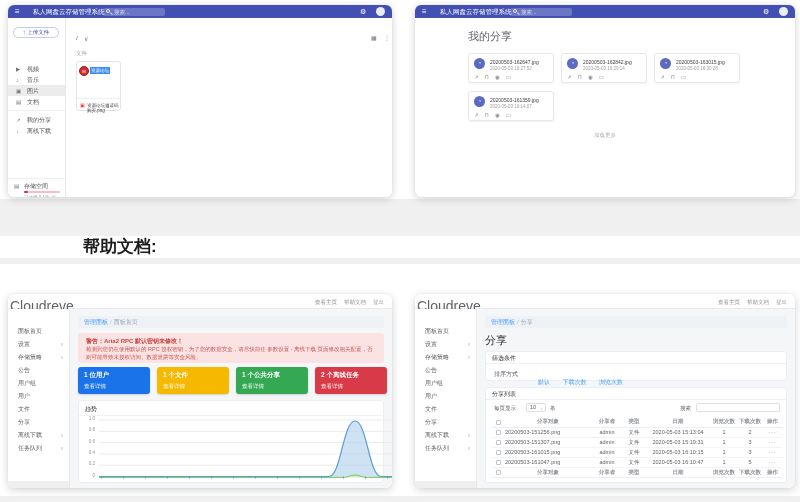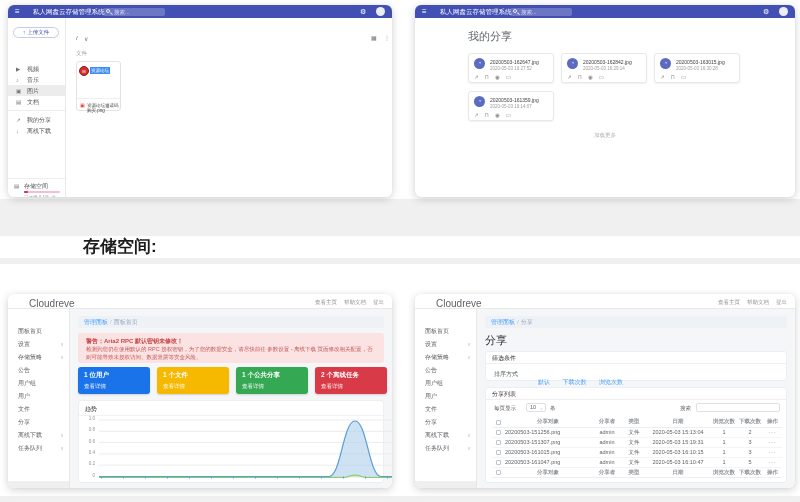--- a/index.html
+++ b/index.html
@@ -59,21 +59,21 @@
   .scard-av{position:absolute;left:5px;top:4px;width:11px;height:11px;border-radius:50%;background:#5c6bc0;
     color:#fff;font-size:6px;line-height:11px;text-align:center}
   .scard-name{position:absolute;left:21px;top:5px;font-size:5px;color:#424242;max-width:60px;overflow:hidden}
   .scard-date{position:absolute;left:21px;top:12px;font-size:4.5px;color:#9e9e9e}
   .scard-ics{position:absolute;left:5px;top:20px;display:flex;gap:6px}
   .scard-ics span{font-size:5.5px;color:#8a8a8a;line-height:6px}
   .loadmore{font-size:5.5px;color:#b3b3b3}
 
   
   .admin-top{position:absolute;left:0;top:0;right:0;height:15px;background:#fff;border-bottom:1px solid #e8e8e8}
-  .a-logo{position:absolute;left:21px;top:3.5px;font-size:10px;color:#5f6368}
+  .a-logo{position:absolute;left:2px;top:3.5px;font-size:14px;color:#5f6368}
   .a-links{position:absolute;right:8px;top:5px;display:flex;gap:7px}
   .a-links span{font-size:5.5px;color:#909399}
   .a-side{position:absolute;left:0;top:15px;bottom:0;width:62px;background:#fff;border-right:1px solid #e8e8e8}
   .a-item{position:absolute;left:0;width:62px;height:13px;line-height:13px;padding-left:10px;font-size:6px;color:#606266}
   .a-chev{position:absolute;right:6px;top:0;font-size:5px;color:#c0c4cc}
   .a-strip{position:absolute;left:0;top:172px;width:61px;height:11px;background:#efefef}
   .a-main{position:absolute;left:62px;top:15px;right:0;bottom:0;background:#f5f6f8;overflow:hidden}
   .a-crumb{position:absolute;left:8px;right:8px;top:7px;height:12px;line-height:12px;background:#eef1f6;
     border-radius:2px;padding-left:6px;font-size:6px}
   .crumb-a{color:#409eff}
@@ -115,21 +115,21 @@
 </style>
 </head>
 <body>
 
 <div class="canvas">
 
   <div class="band" style="top:199px;height:37px"></div>
   <div class="band" style="top:258px;height:6px"></div>
   <div class="band" style="top:496px;height:6px"></div>
 
-  <div class="sec-head">存储空间:</div>
+  <div class="sec-head">帮助文档:</div>
 
   <section class="panel" style="left:8px;top:5px;width:384px;height:192px">
     <header class="appbar">
       <span class="ab-burger">≡</span>
       <span class="ab-title">私人网盘云存储管理系统</span>
       <div class="ab-search">
         <span class="mag"></span>
         <span class="ab-ph">搜索...</span>
       </div>
       <span class="ab-gear" style="left:352px">⚙</span>

